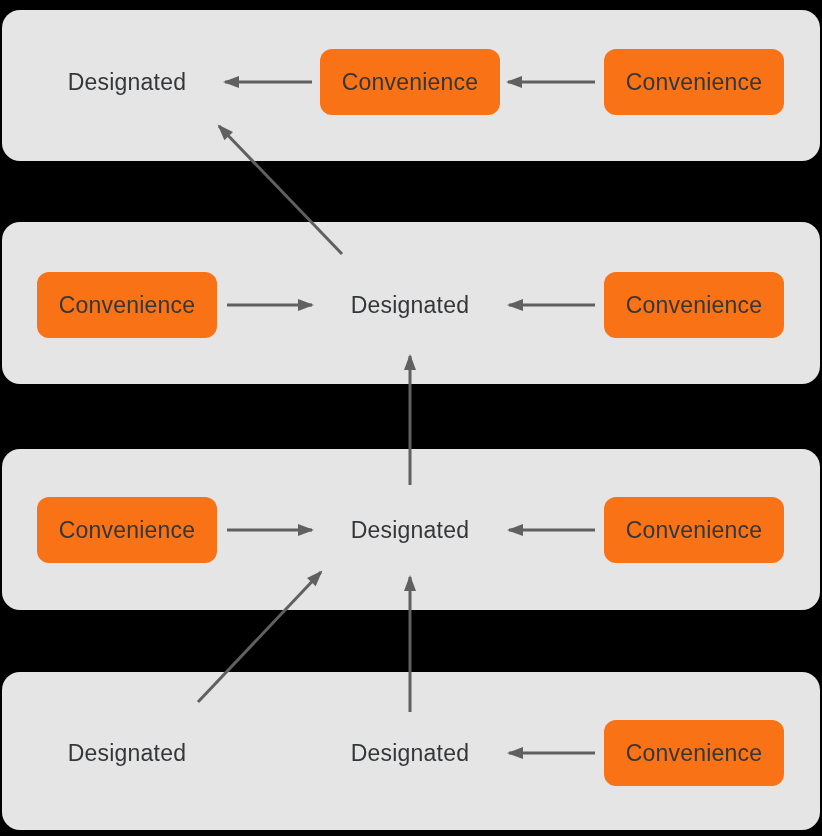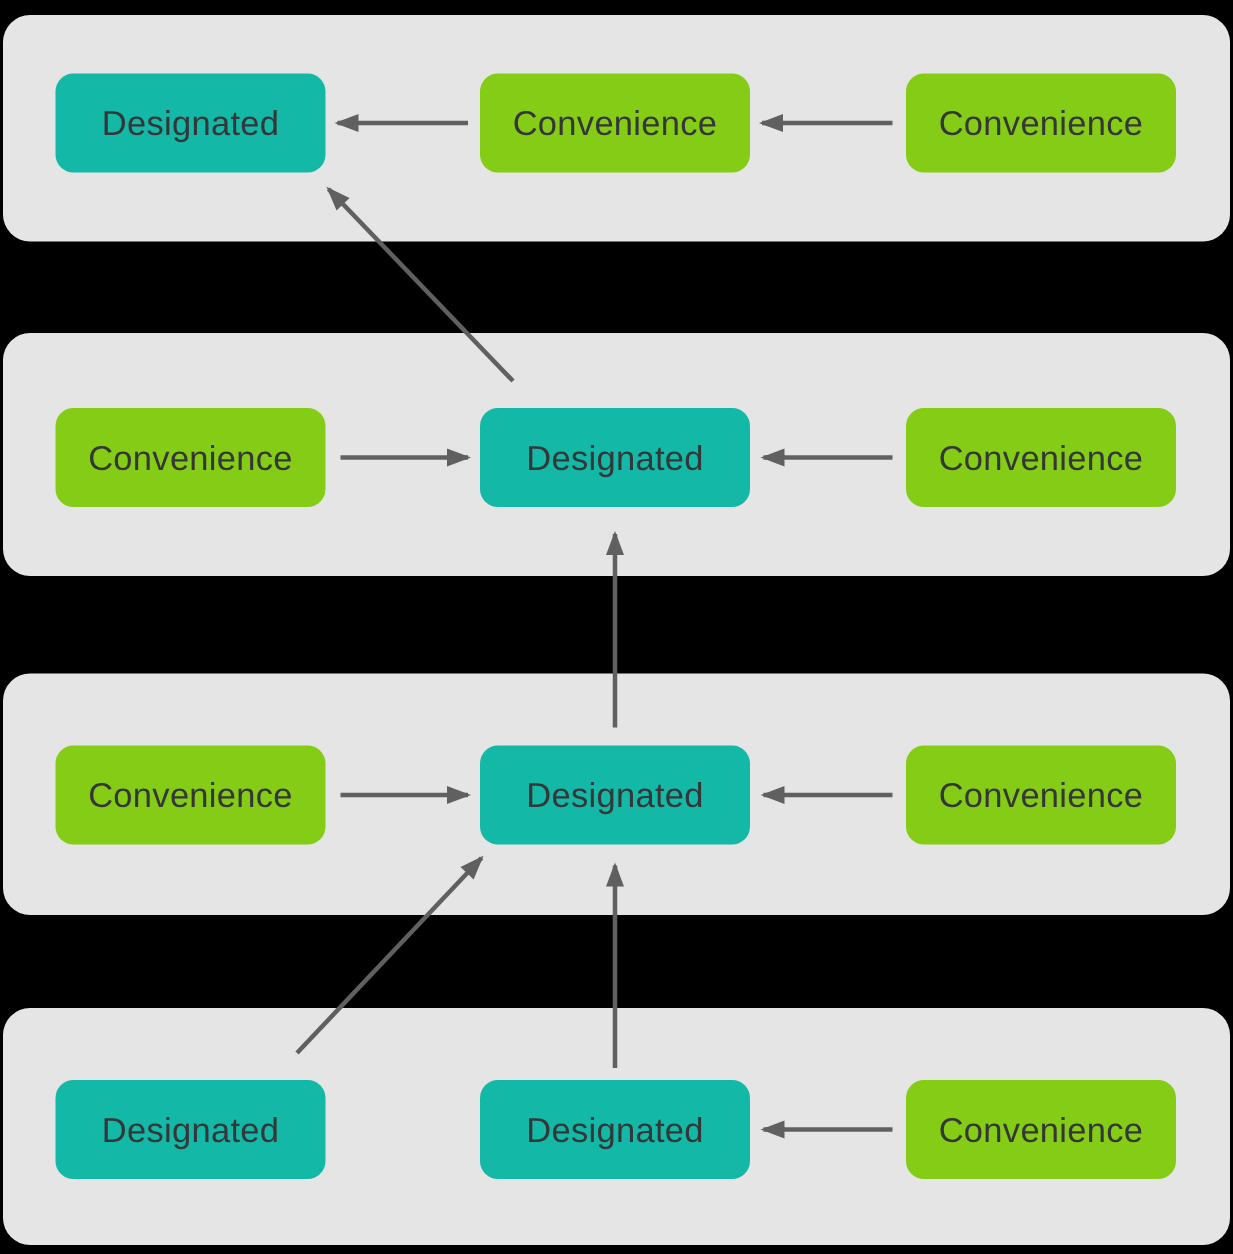--- a/index.html
+++ b/index.html
@@ -41,22 +41,22 @@
     height: 66px;
     border-radius: 12px;
     display: flex;
     align-items: center;
     justify-content: center;
     font-size: 23px;
     font-weight: 400;
     color: #353638;
     letter-spacing: 0.2px;
   }
-  .node.designated  { background: #14b8a6; }
-  .node.convenience { background: #84cc16; }
+  .node.designated  { background: #e5e5e5; }
+  .node.convenience { background: #f97316; }
 </style>
 </head>
 <body>
 
 <div id="canvas">
   <div class="row-band" id="band-1"></div>
   <div class="row-band" id="band-2"></div>
   <div class="row-band" id="band-3"></div>
   <div class="row-band" id="band-4"></div>
 

